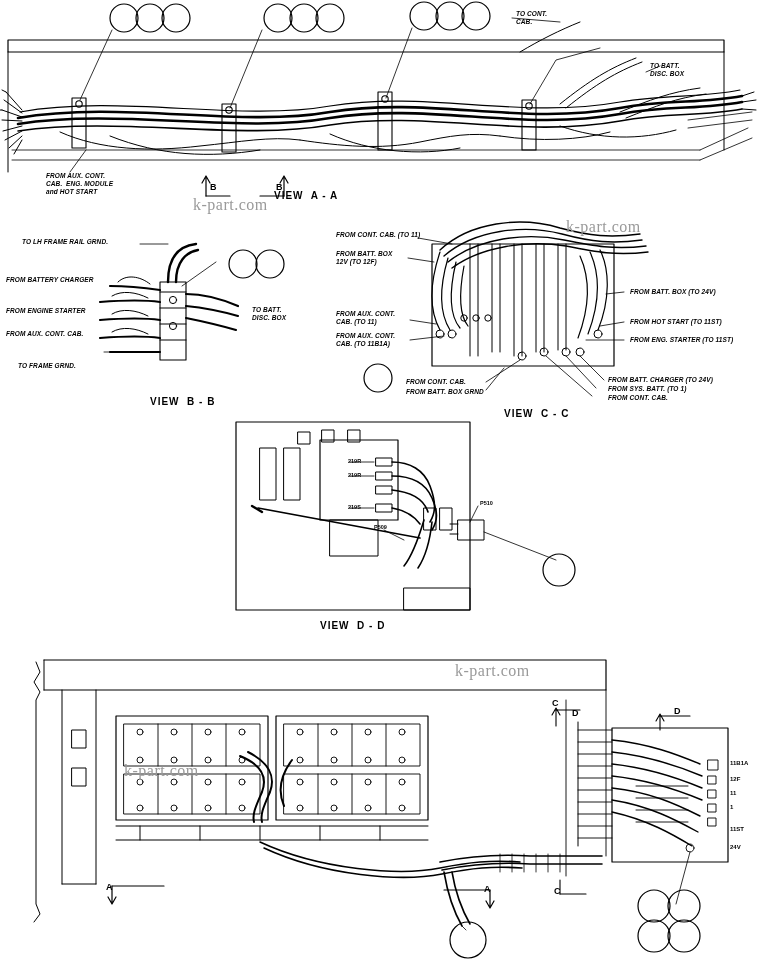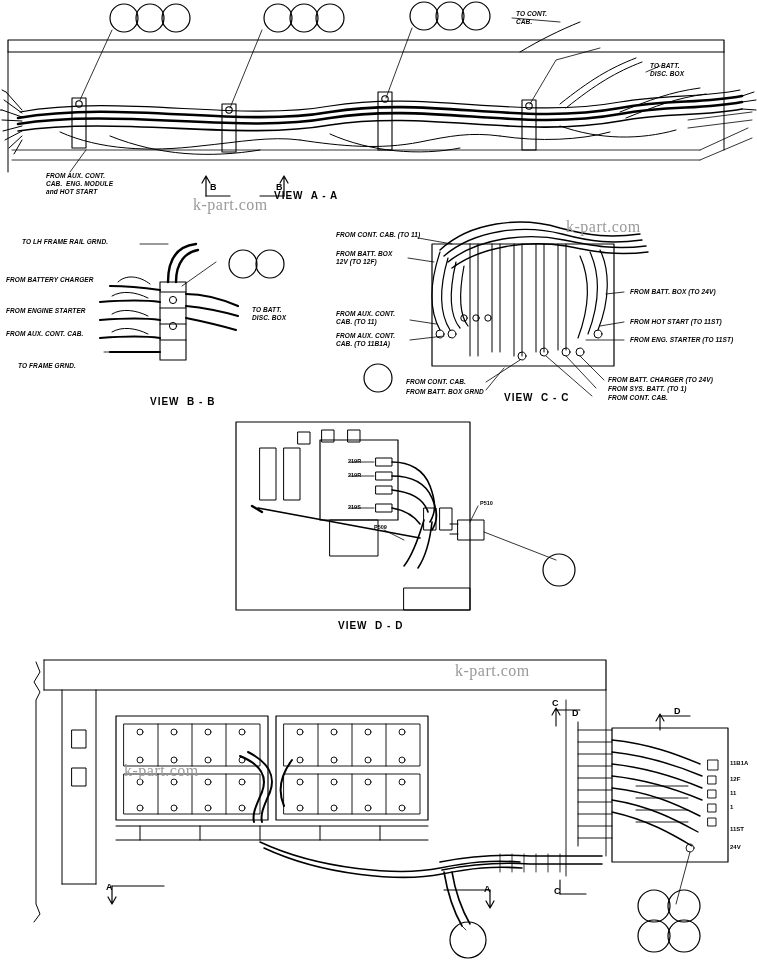--- a/index.html
+++ b/index.html
@@ -372,28 +372,28 @@
   <div class="lbl" style="left:336px; top:332px;">FROM AUX. CONT.
 CAB. (TO 11B1A)</div>
   <div class="lbl" style="left:630px; top:288px;">FROM BATT. BOX (TO 24V)</div>
   <div class="lbl" style="left:630px; top:318px;">FROM HOT START (TO 11ST)</div>
   <div class="lbl" style="left:630px; top:336px;">FROM ENG. STARTER (TO 11ST)</div>
   <div class="lbl" style="left:608px; top:376px;">FROM BATT. CHARGER (TO 24V)</div>
   <div class="lbl" style="left:608px; top:385px;">FROM SYS. BATT. (TO 1)</div>
   <div class="lbl" style="left:608px; top:394px;">FROM CONT. CAB.</div>
   <div class="lbl" style="left:406px; top:378px;">FROM CONT. CAB.</div>
   <div class="lbl" style="left:406px; top:388px;">FROM BATT. BOX GRND</div>
-  <div class="viewlbl" style="left:504px; top:392px;text-align:center;">VIEW  C - C</div>
+  <div class="viewlbl" style="left:504px; top:408px;text-align:center;">VIEW  C - C</div>
 
   <div class="tiny" style="left:348px; top:458px;">219R</div>
   <div class="tiny" style="left:348px; top:472px;">219R</div>
   <div class="tiny" style="left:348px; top:504px;">219S</div>
   <div class="tiny" style="left:480px; top:500px;">P510</div>
   <div class="tiny" style="left:374px; top:524px;">P509</div>
-  <div class="viewlbl" style="left:338px; top:620px;">VIEW  D - D</div>
+  <div class="viewlbl" style="left:320px; top:620px;">VIEW  D - D</div>
 
   <div class="secmark" style="left:552px; top:698px;">C</div>
   <div class="secmark" style="left:572px; top:708px;">D</div>
   <div class="secmark" style="left:674px; top:706px;">D</div>
   <div class="secmark" style="left:106px; top:882px;">A</div>
   <div class="secmark" style="left:484px; top:884px;">A</div>
   <div class="secmark" style="left:554px; top:886px;">C</div>
 
   <div class="pin" style="left:730px; top:760px;">11B1A</div>
   <div class="pin" style="left:730px; top:776px;">12F</div>

